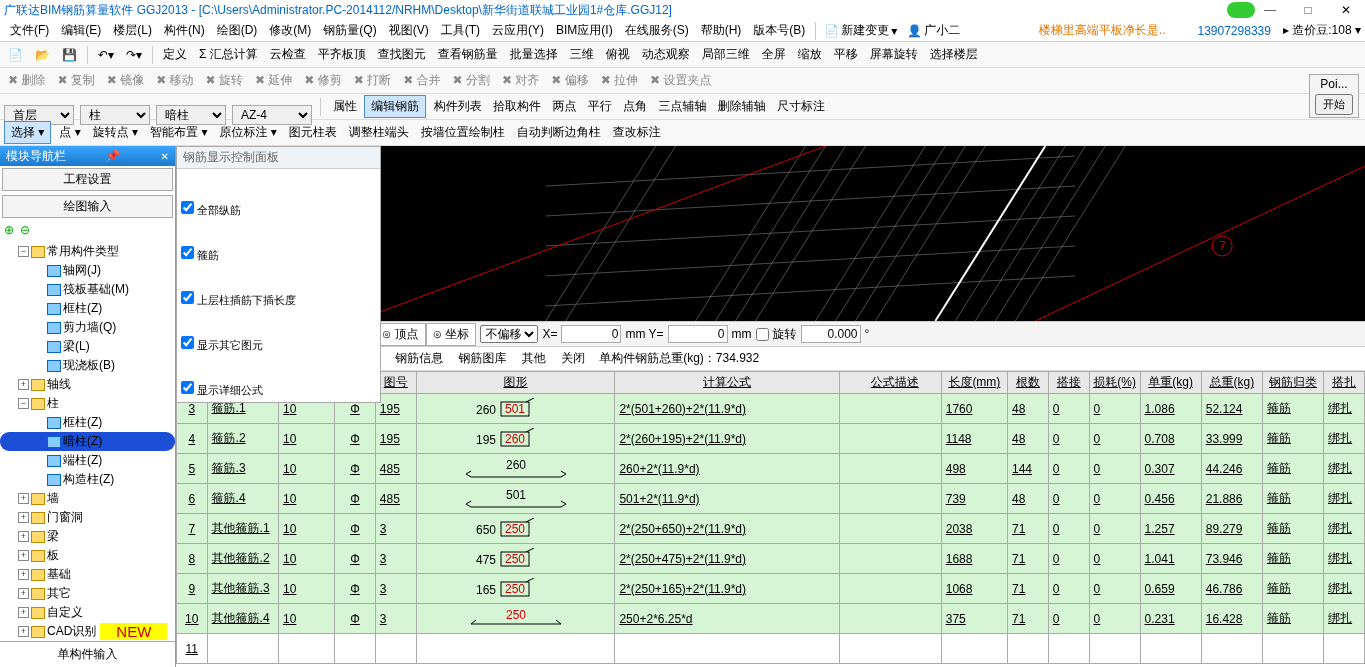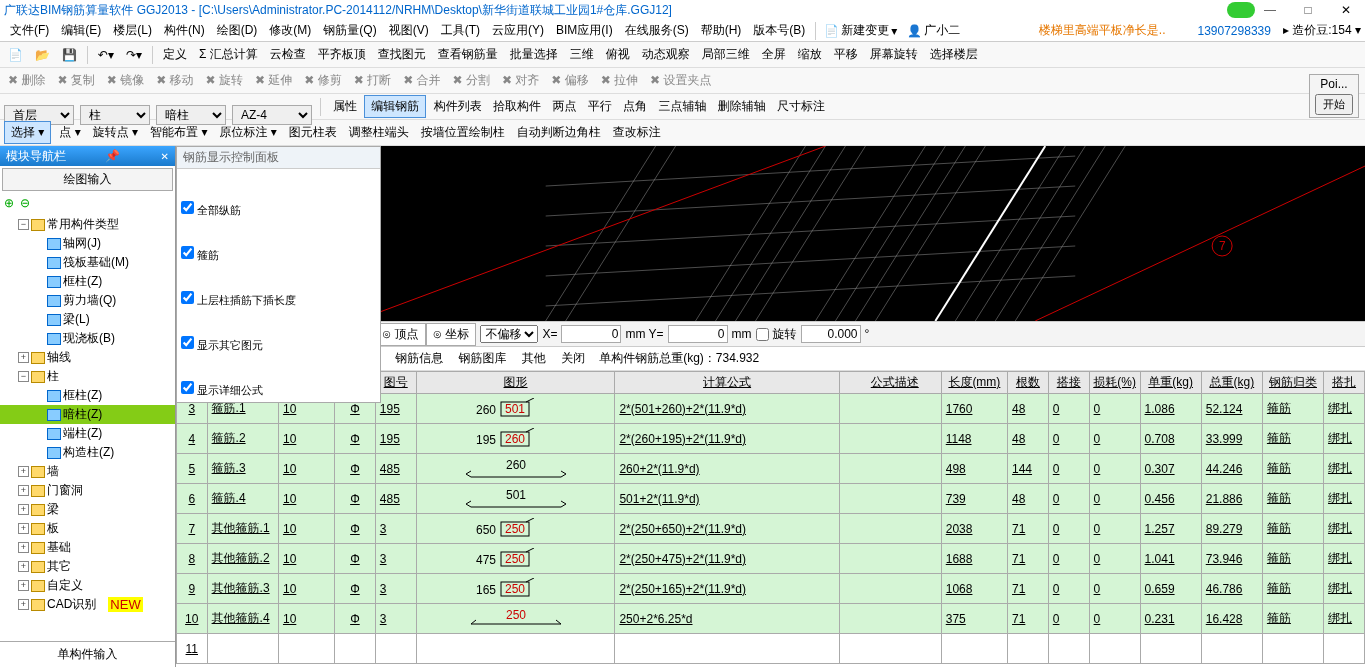--- a/index.html
+++ b/index.html
@@ -40,21 +40,21 @@
 .left-panel { width: 176px; border-right: 1px solid #999; display: flex; flex-direction: column; }
 .nav-header { background: linear-gradient(#3ba5ff, #1a7acc); color: #fff; height: 20px; display: flex; align-items: center; padding: 0 6px; justify-content: space-between; }
 .nav-header .close { font-size: 10px; cursor: pointer; }
 .nav-sec { border: 1px solid #aaa; margin: 2px; text-align: center; padding: 2px; cursor: pointer; background: #f4f4f4; }
 .nav-toolbar { height: 20px; display: flex; align-items: center; padding: 0 4px; gap: 6px; color: #0a0; }
 .tree { flex: 1; overflow: auto; padding: 2px 0; }
 .tree-node { padding: 1px 0 1px 4px; display: flex; align-items: center; gap: 2px; cursor: pointer; white-space: nowrap; }
 .tree-toggle { width: 11px; height: 11px; border: 1px solid #888; display: inline-flex; align-items: center; justify-content: center; font-size: 9px; line-height: 1; color: #444; }
 .tree-icon { width: 14px; height: 12px; display: inline-block; }
 .folder { background: #ffd96b; border: 1px solid #b88a00; }
-.tree-node.selected { background: #84cc16; }
+.tree-node.selected { background: #1d4ed8; border-radius: 9px; }
 .indent1 { padding-left: 18px; }
 .indent2 { padding-left: 34px; }
 .bottom-tab { border-top: 1px solid #aaa; padding: 4px 20px; text-align: center; }
 
 
 .center { flex: 1; display: flex; flex-direction: column; position: relative; }
 
 
 .checkbox-panel { position: absolute; left: 0; top: 0; width: 205px; background: #fff; border: 1px solid #aaa; z-index: 10; }
 .checkbox-panel .cp-header { background: #eef3f8; padding: 2px 6px; border-bottom: 1px solid #ccc; color: #666; }
@@ -99,21 +99,21 @@
 .col-desc { width: 100px; padding-left: 9px; }
 .col-len { width: 65px; }
 .col-cnt { width: 40px; text-align: center; }
 .col-lap { width: 40px; }
 .col-loss { width: 50px; }
 .col-uw { width: 60px; }
 .col-tw { width: 60px; }
 .col-cat { width: 60px; }
 .col-tie { width: 40px; }
 
-.new-badge { background: #ff0; color: #c00; font-size: 13px; padding: 0 2px; margin-left: 10px; }
+.new-badge { background: #ff0; color: #c00; font-size: 15px; padding: 0 16px; margin-left: 2px; }
 </style>
 </head>
 <body>
 
 <div class="titlebar">
   <span>广联达BIM钢筋算量软件 GGJ2013 - [C:\Users\Administrator.PC-2014112/NRHM\Desktop\新华街道联城工业园1#仓库.GGJ12]</span>
   <span class="spacer"></span>
   <span class="green-badge"></span>
   <div class="winbtns">
     <span>—</span>
@@ -123,21 +123,21 @@
 </div>
 
 <div class="menubar">
   <span id="menus"><span class="menu-item">文件(F)</span><span class="menu-item">编辑(E)</span><span class="menu-item">楼层(L)</span><span class="menu-item">构件(N)</span><span class="menu-item">绘图(D)</span><span class="menu-item">修改(M)</span><span class="menu-item">钢筋量(Q)</span><span class="menu-item">视图(V)</span><span class="menu-item">工具(T)</span><span class="menu-item">云应用(Y)</span><span class="menu-item">BIM应用(I)</span><span class="menu-item">在线服务(S)</span><span class="menu-item">帮助(H)</span><span class="menu-item">版本号(B)</span></span>
   <span class="tb-sep"></span>
   <span class="tb-btn">📄 <span>新建变更</span> ▾</span>
   <span class="tb-btn">👤 <span>广小二</span></span>
   <span class="right-info">
     <span class="orange-link">楼梯里高端平板净长是..</span>
     <span class="blue-link">13907298339</span>
-    <span>▸ <span>造价豆:</span><span>154</span> ▾</span>
+    <span>▸ <span>造价豆:</span><span>108</span> ▾</span>
   </span>
 </div>
 
 <div class="toolbar">
   <span class="tb-btn">📄</span>
   <span class="tb-btn">📂</span>
   <span class="tb-btn">💾</span>
   <span class="tb-sep"></span>
   <span class="tb-btn">↶▾</span>
   <span class="tb-btn">↷▾</span>
@@ -167,20 +167,21 @@
 </div>
 
 <div class="main">
 
   <div class="left-panel">
     <div class="nav-header">
       <span>模块导航栏</span>
       <span>📌</span>
       <span class="close">✕</span>
     </div>
+    <div class="nav-sec">工程设置</div>
     <div class="nav-sec">绘图输入</div>
     <div class="nav-toolbar">
       <span>⊕</span>
       <span>⊖</span>
     </div>
     <div class="tree" id="tree">
         <div class="tree-node indent1 ">
           <span class="tree-toggle">−</span>
           <span class="tree-icon folder"></span>
           <span>常用构件类型</span>

